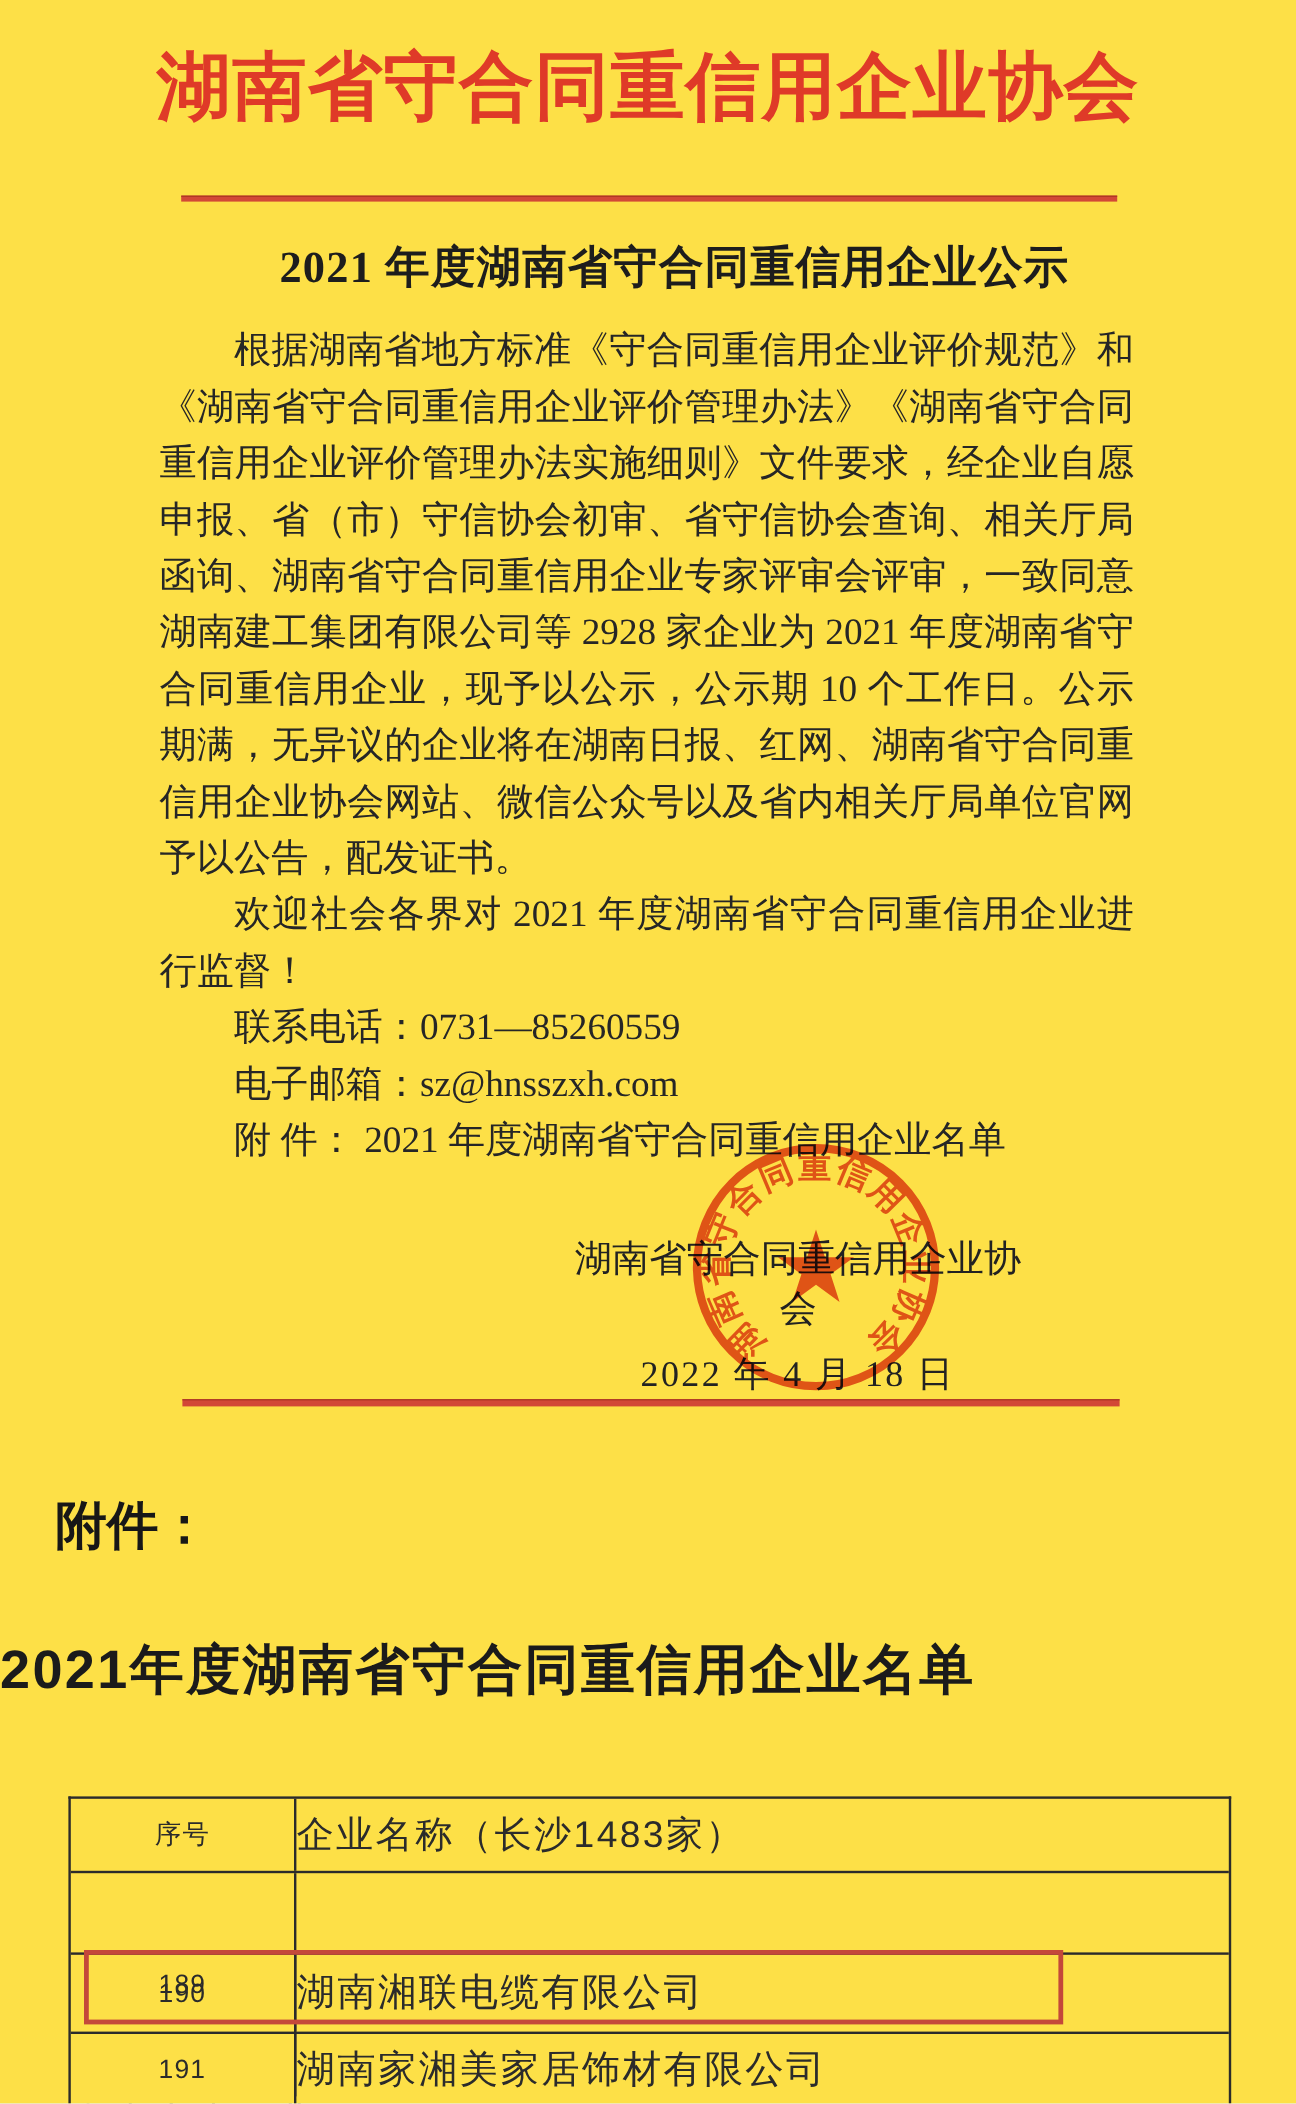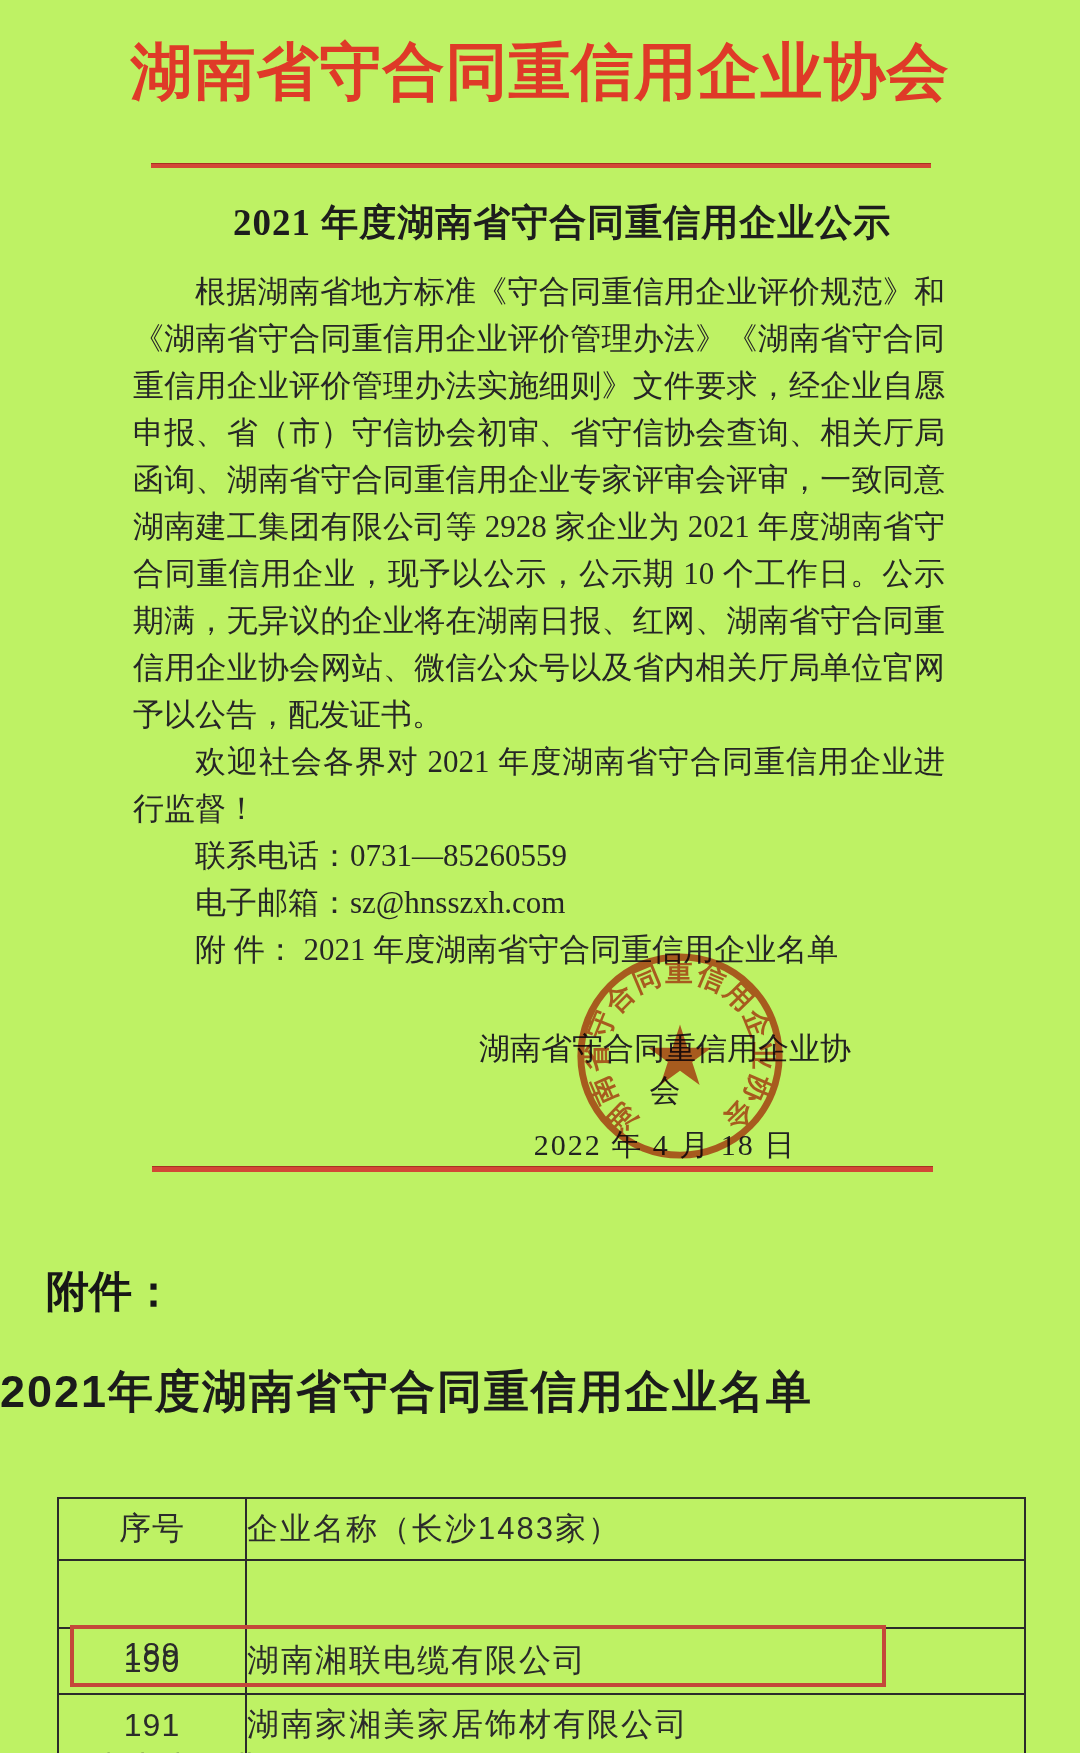--- a/index.html
+++ b/index.html
@@ -1,20 +1,20 @@
 <!DOCTYPE html>
 <html lang="zh"><head>
 <meta charset="utf-8">
 <style>
   html,body{margin:0;padding:0;background:#e9e9e9;}
   .page{
     position:relative;
     width:1080px;height:1753px;
     margin:0 auto;
-    background:#bef264;
+    background:#fde047;
     overflow:hidden;
     font-family:"Liberation Serif","DejaVu Serif",serif;
     color:#2e2e2e;
   }
   
   .org-title{
     position:absolute;top:30px;left:0;width:1080px;
     text-align:center;
     font-size:62px;font-weight:700;
     color:#df3a28;
@@ -54,21 +54,20 @@
   
   .stamp{
     position:absolute;top:948px;left:572px;width:216px;height:216px;
     mix-blend-mode:multiply;opacity:.88;
   }
   
   .att-label{
     position:absolute;top:1243px;left:46px;
     font-size:43px;font-weight:700;color:#171717;
     font-family:"Liberation Sans","DejaVu Sans",sans-serif;
-    margin-top:20px;
   }
   .att-title{
     position:absolute;top:1362px;left:0;width:1080px;
     text-align:left;
     font-size:45px;font-weight:700;color:#1b1b1b;
     letter-spacing:2px;
     font-family:"Liberation Sans","DejaVu Sans",sans-serif;
   }
   
   .ent-table{
@@ -77,21 +76,21 @@
     border-bottom:none;
     font-family:"Liberation Sans","DejaVu Sans",sans-serif;
     color:#2b2b2b;
     box-sizing:border-box;
   }
   .t-row{display:flex;border-bottom:2px solid #2b2b2b;}
   .t-row .c-no{
     width:186px;flex:0 0 186px;
     display:flex;align-items:center;justify-content:center;
     border-right:2px solid #2b2b2b;
-    font-size:32px;letter-spacing:1px;
+    font-size:22px;letter-spacing:1px;
   }
   .t-row .c-name{
     flex:1;display:flex;align-items:center;
     font-size:32px;letter-spacing:2px;
   }
   .row-header{height:60px;}
   .row-header .c-name{font-size:31px;}
   .row-189{height:66px;flex-direction:column;}
   .row-190{height:64px;}
   .row-191{height:60px;}

